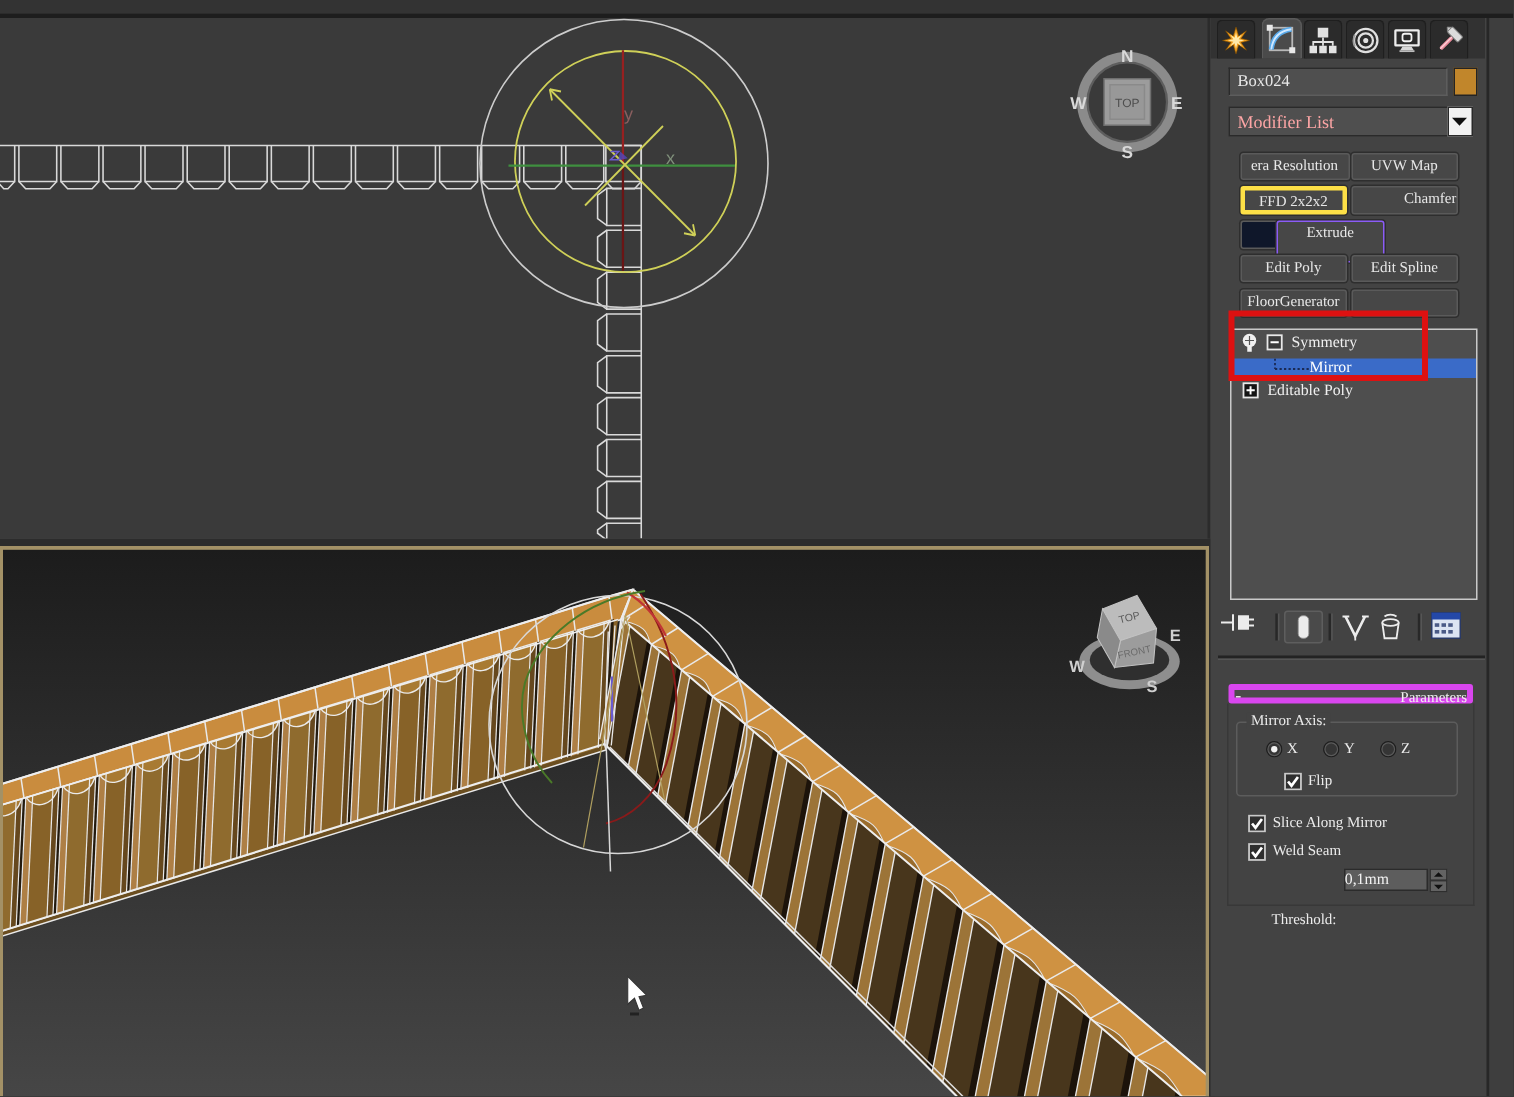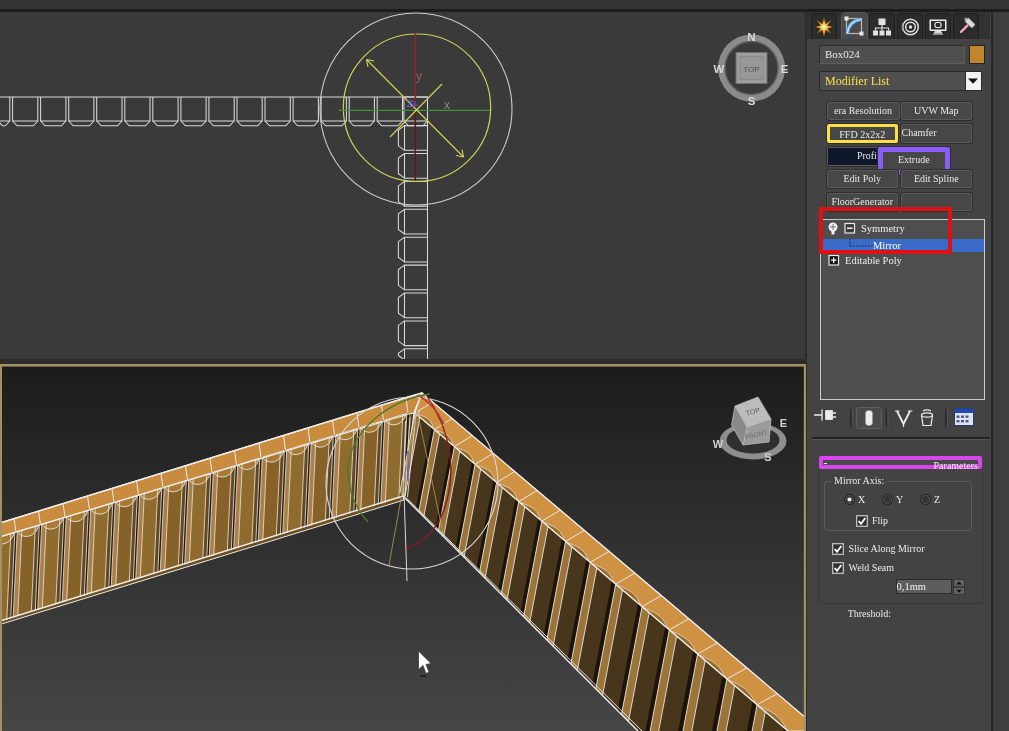--- a/index.html
+++ b/index.html
@@ -482,32 +482,32 @@
         <g transform="rotate(45 10 10)">
           <rect x="5" y="1.8" width="10" height="5" rx="1" fill="#dcdcdc" stroke="#7a7a7a" stroke-width="0.7"></rect>
           <path d="M5,2.5 L2.8,4.5 L5,6.5 Z" fill="#c8c8c8" stroke="#7a7a7a" stroke-width="0.5"></path>
           <rect x="8.7" y="7" width="2.6" height="11" rx="1" fill="#e88a9a"></rect>
           <rect x="9.3" y="7" width="0.9" height="11" fill="#ffd0d8"></rect>
         </g>
       </svg>
     </div>
 <div style="position:absolute;left:819px;top:45px;width:146px;height:19px;background:#4f4f4f;border-top:1px solid #2a2a2a;border-left:1px solid #2a2a2a;border-bottom:1px solid #5d5d5d;border-right:1px solid #5d5d5d;box-sizing:border-box;color:#e8e8e8;font-size:11px;line-height:17.5px;padding-left:5px">Box024</div>
 <div style="position:absolute;left:968.5px;top:45px;width:16.5px;height:18.5px;background:#c1862b;border:1px solid #242424;box-sizing:border-box"></div>
-<div style="position:absolute;left:819px;top:70.5px;width:162.5px;height:20.5px;background:#4f4f4f;border:1px solid #2a2a2a;box-sizing:border-box;color:#fde047;font-size:12px;line-height:18.5px;padding-left:5px">Modifier List</div>
+<div style="position:absolute;left:819px;top:70.5px;width:162.5px;height:20.5px;background:#4f4f4f;border:1px solid #2a2a2a;box-sizing:border-box;color:#fca5a5;font-size:12px;line-height:18.5px;padding-left:5px">Modifier List</div>
 <div style="position:absolute;left:964.5px;top:70.5px;width:17px;height:20.5px;background:#f2f2f2;border:1px solid #2a2a2a;box-sizing:border-box;display:flex;align-items:center;justify-content:center">
       <svg width="10" height="6" viewBox="0 0 10 6">
         <polygon points="0,0.5 10,0.5 5,5.8" fill="#111"></polygon>
       </svg>
     </div>
 <div style="position:absolute;left:826.5px;top:101.5px;width:73px;height:18.5px;background:#474747;border:1px solid #5a5a5a;box-shadow:0 0 0 1px #2e2e2e;border-radius:2px;box-sizing:border-box;color:#e8e8e8;font-size:10px;line-height:16.5px;text-align:center;overflow:hidden;white-space:nowrap">era Resolution</div>
 <div style="position:absolute;left:900.5px;top:101.5px;width:71.5px;height:18.5px;background:#474747;border:1px solid #5a5a5a;box-shadow:0 0 0 1px #2e2e2e;border-radius:2px;box-sizing:border-box;color:#e8e8e8;font-size:10px;line-height:16.5px;text-align:center;overflow:hidden;white-space:nowrap">UVW Map</div>
 <div style="position:absolute;left:826.5px;top:124.3px;width:71.5px;height:18.5px;background:#474747;border:3px solid #fde047;box-shadow:0 0 0 1px #2e2e2e;border-radius:2px;box-sizing:border-box;color:#e8e8e8;font-size:10px;line-height:16.5px;text-align:center;overflow:hidden;white-space:nowrap">FFD 2x2x2</div>
-<div style="position:absolute;left:900.5px;top:124.3px;width:71.5px;height:18.5px;background:#474747;border:1px solid #5a5a5a;box-shadow:0 0 0 1px #2e2e2e;border-radius:2px;box-sizing:border-box;color:#e8e8e8;font-size:10px;line-height:16.5px;text-align:left;overflow:hidden;white-space:nowrap">Chamfer</div>
+<div style="position:absolute;left:900.5px;top:124.3px;width:71.5px;height:18.5px;background:#474747;border:1px solid #5a5a5a;box-shadow:0 0 0 1px #2e2e2e;border-radius:2px;box-sizing:border-box;color:#e8e8e8;font-size:10px;line-height:16.5px;text-align:right;overflow:hidden;white-space:nowrap">Chamfer</div>
 <div style="position:absolute;left:826.5px;top:147.1px;width:88px;height:18.5px;background:#0f172a;border:1px solid #5a5a5a;box-shadow:0 0 0 1px #2e2e2e;border-radius:2px;box-sizing:border-box;color:#e8e8e8;font-size:10px;line-height:16.5px;text-align:center;overflow:hidden;white-space:nowrap">Profile</div>
-<div style="position:absolute;left:878px;top:147.1px;width:71.5px;height:28px;background:#474747;border:5px solid #8b5cf6;box-shadow:0 0 0 1px #2e2e2e;border-radius:2px;box-sizing:border-box;color:#e8e8e8;font-size:10px;line-height:16.5px;text-align:center;overflow:hidden;white-space:nowrap">Extrude</div>
+<div style="position:absolute;left:851px;top:147.1px;width:71.5px;height:28px;background:#474747;border:1px solid #8b5cf6;box-shadow:0 0 0 1px #2e2e2e;border-radius:2px;box-sizing:border-box;color:#e8e8e8;font-size:10px;line-height:16.5px;text-align:center;overflow:hidden;white-space:nowrap">Extrude</div>
 <div style="position:absolute;left:826.5px;top:169.9px;width:71.5px;height:18.5px;background:#474747;border:1px solid #5a5a5a;box-shadow:0 0 0 1px #2e2e2e;border-radius:2px;box-sizing:border-box;color:#e8e8e8;font-size:10px;line-height:16.5px;text-align:center;overflow:hidden;white-space:nowrap">Edit Poly</div>
 <div style="position:absolute;left:900.5px;top:169.9px;width:71.5px;height:18.5px;background:#474747;border:1px solid #5a5a5a;box-shadow:0 0 0 1px #2e2e2e;border-radius:2px;box-sizing:border-box;color:#e8e8e8;font-size:10px;line-height:16.5px;text-align:center;overflow:hidden;white-space:nowrap">Edit Spline</div>
 <div style="position:absolute;left:826.5px;top:192.7px;width:71.5px;height:18.5px;background:#474747;border:1px solid #5a5a5a;box-shadow:0 0 0 1px #2e2e2e;border-radius:2px;box-sizing:border-box;color:#e8e8e8;font-size:10px;line-height:16.5px;text-align:center;overflow:hidden;white-space:nowrap">FloorGenerator</div>
 <div style="position:absolute;left:900.5px;top:192.7px;width:71.5px;height:18.5px;background:#474747;border:1px solid #5a5a5a;box-shadow:0 0 0 1px #2e2e2e;border-radius:2px;box-sizing:border-box;color:#e8e8e8;font-size:10px;line-height:16.5px;text-align:center;overflow:hidden;white-space:nowrap"></div>
 <div style="position:absolute;left:820px;top:218.5px;width:165px;height:181.5px;background:#4e4e4e;border:1.5px solid #c9c9c9;box-sizing:border-box"></div>
 <svg style="position:absolute;left:826px;top:221px" width="30" height="16" viewBox="0 0 30 16">
       <circle cx="7" cy="6" r="4.5" fill="#f0f0f0"></circle>
       <rect x="5.5" y="10" width="3" height="3.5" fill="#f0f0f0"></rect>
       <path d="M4,6 h6 M7,3 v6" stroke="#555" stroke-width="0.8"></path>
       <rect x="19" y="2.5" width="9.5" height="9.5" fill="#3a3a3a" stroke="#e8e8e8" stroke-width="1.2"></rect>

